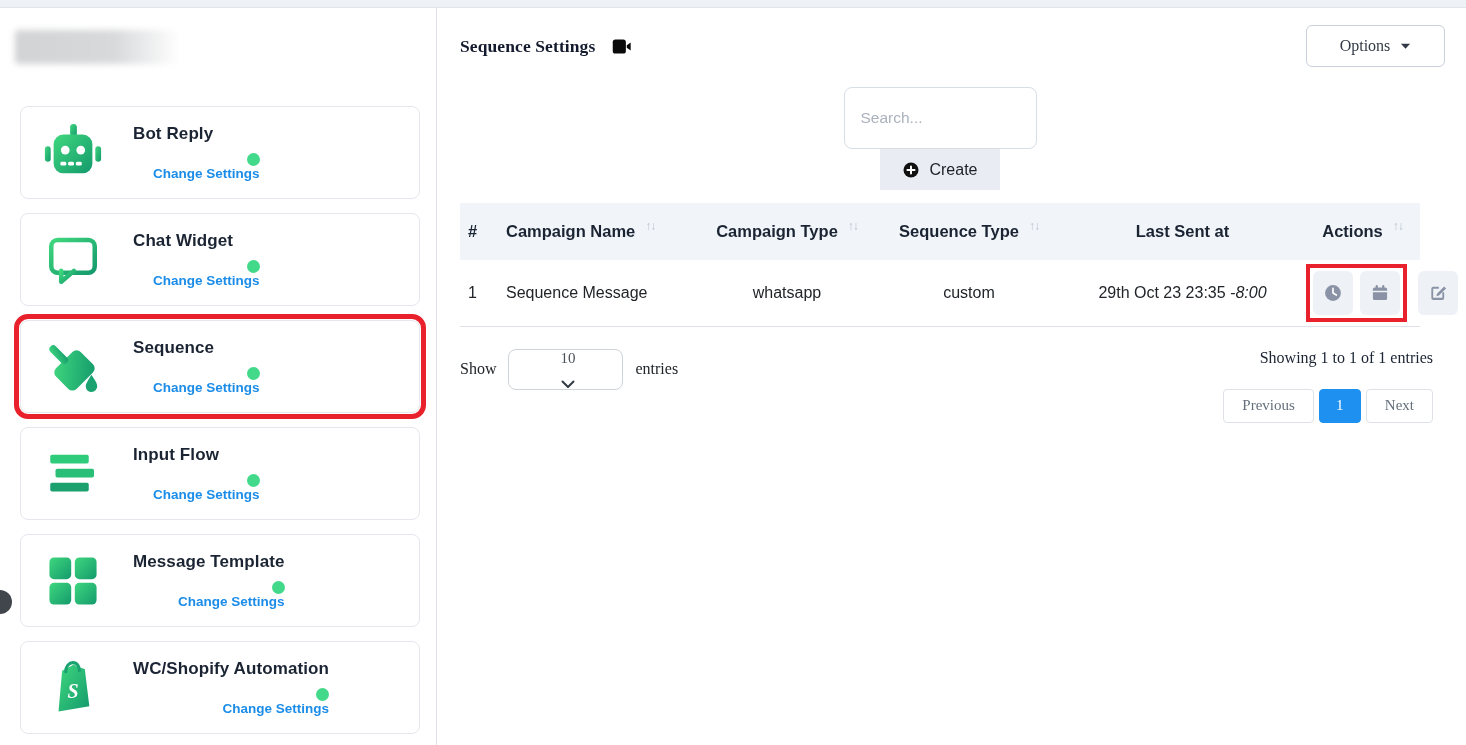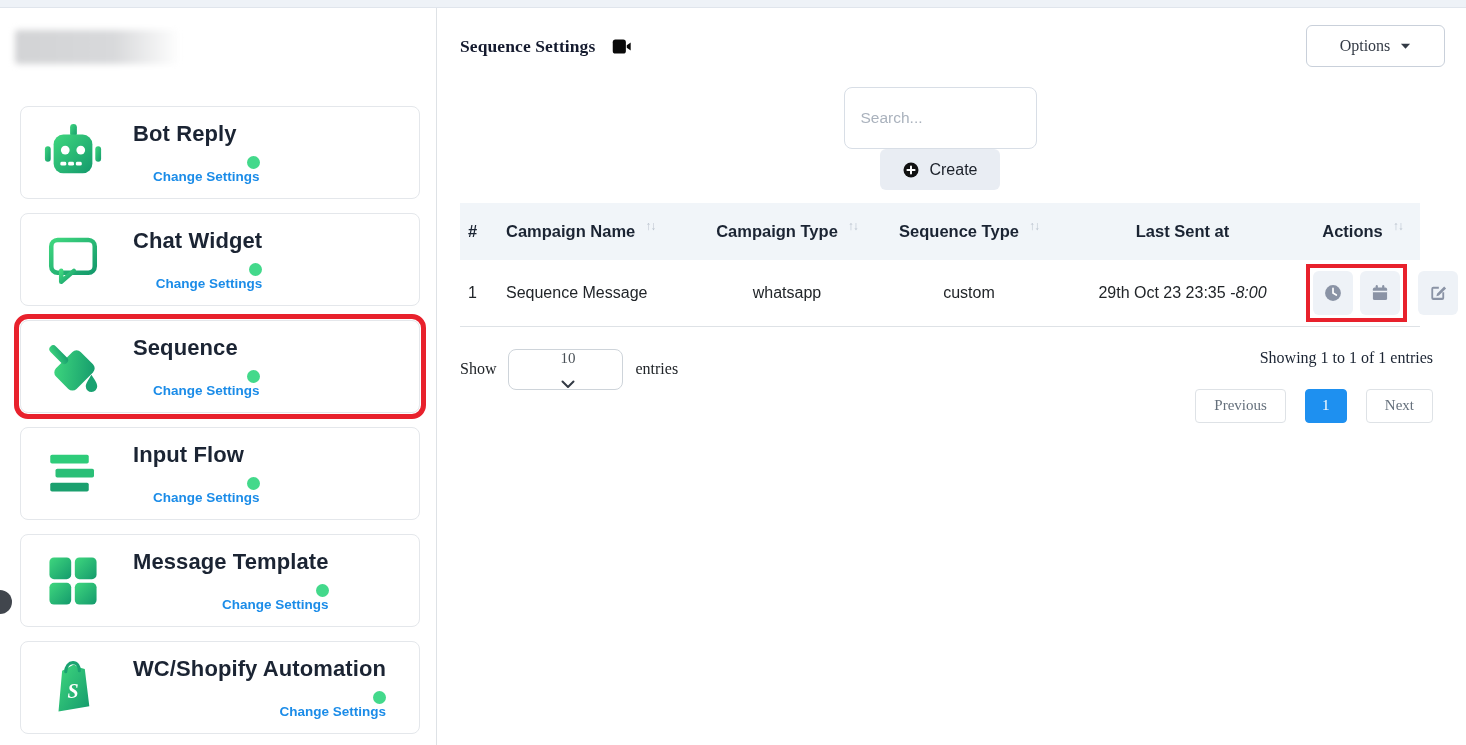--- a/index.html
+++ b/index.html
@@ -43,21 +43,21 @@
   .side-card.highlighted {
     outline: 5px solid #e8212c;
     outline-offset: 1px;
   }
   .side-icon {
     width: 64px; height: 62px; flex: 0 0 64px;
     display: flex; align-items: center; justify-content: center;
   }
   .side-text { margin-left: 28px; }
   .side-title {
-    font-size: 22px; font-weight: 600; color: #1b2433;
+    font-size: 17px; font-weight: 600; color: #1b2433;
     letter-spacing: .1px;
   }
   .side-sub {
     margin-top: 9px; display: flex; align-items: flex-end; flex-direction: column;
   }
   .status-dot {
     width: 13px; height: 13px; border-radius: 50%;
     background: #43d98b; flex: 0 0 13px;
   }
   .change-link {
@@ -110,21 +110,21 @@
     border-radius: 8px;
     padding: 0 16px;
     font-family: inherit;
     font-size: 15.5px; color: #212529;
     outline: none;
   }
   .search-input::placeholder { color: #aab2bd; }
   .create-btn {
     height: 41px;
     background: #e9edf3;
-    border: none; border-radius: 6px;
+    border: none; border-radius: 0;
     font-family: inherit;
     font-size: 16px; color: #1b2029;
     display: inline-flex; align-items: center; gap: 9px;
     padding: 0 22px; cursor: pointer;
   }
 
   
   table.seq-table {
     margin-top: 13px;
     width: 960px;
@@ -186,21 +186,21 @@
     width: 115px; height: 41px;
     border: 1px solid #ced4da; border-radius: 8px;
     margin: 0 12px;
     display: inline-flex; align-items: center; justify-content: space-between;
     padding: 0 14px 0 18px;
     font-size: 15px; color: #495057;
     cursor: pointer; background: #fff; flex-direction: column;
   }
   .footer-right { display: flex; flex-direction: column; align-items: flex-end; gap: 22px; justify-content: space-between; }
   .showing-text { font-size: 16px; color: #1b2433; }
-  .pagination { display: flex; gap: 19px; padding-left: 32px; }
+  .pagination { display: flex; gap: 5px; padding-left: 32px; }
   .page-btn {
     height: 34px; padding: 0 18px;
     background: #fff; border: 1px solid #dee2e6; border-radius: 4px;
     font-family: inherit; font-size: 15px; color: #65707c;
     cursor: pointer;
   }
   .page-btn.active {
     background: #1e90f0; border-color: #1e90f0; color: #fff;
     min-width: 42px; padding: 0;
   }

